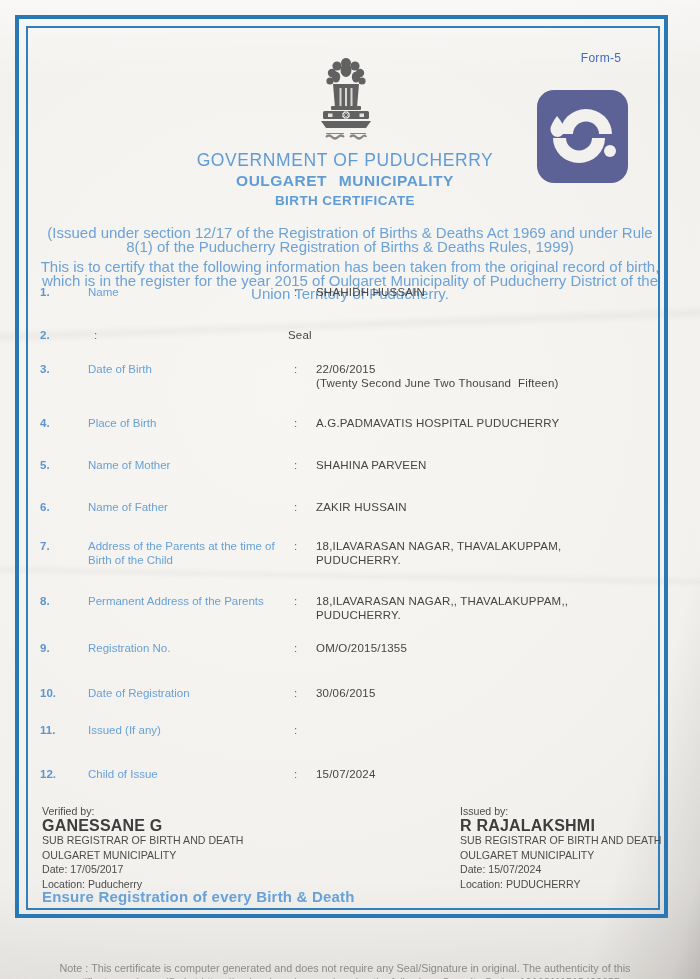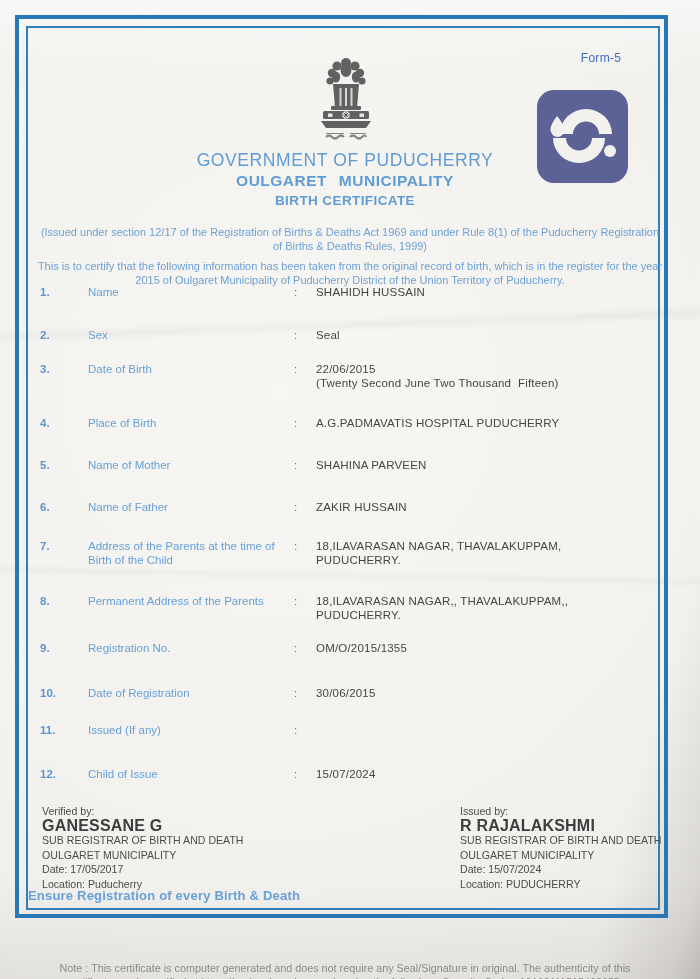--- a/index.html
+++ b/index.html
@@ -24,41 +24,41 @@
 
   .abs{position:absolute;margin-top:24px;}
   .form-label{left:556px;top:27px;width:90px;text-align:center;
     font-size:12px;color:#3e6cbe;letter-spacing:.3px;}
 
   .title-block{left:40px;top:126px;width:610px;text-align:center;color:#5f9cd6;}
   .t1{font-size:17.5px;font-weight:normal;letter-spacing:.6px;line-height:21px;}
   .t2{font-size:15.5px;font-weight:bold;letter-spacing:.5px;word-spacing:7px;line-height:20px;}
   .t3{font-size:13.5px;font-weight:bold;letter-spacing:.4px;line-height:19px;}
 
-  .para{left:37px;width:626px;text-align:center;color:#6da2d7;font-size:11px;line-height:13.5px;}
+  .para{left:37px;width:626px;text-align:center;color:#6da2d7;font-size:15px;line-height:13.5px;}
   #issued-under{top:202px;}
   #certify{top:236px;}
 
   .rows{left:40px;top:261px;width:608px;}
   .row{display:grid;grid-template-columns:48px 200px 28px 1fr;align-items:start;
     font-size:11.5px;line-height:14px;}
   .row .no{color:#5b95d2;font-weight:bold;}
   .row .lbl{color:#68a1d8;white-space:pre-wrap;}
   .row .col{color:#6a6a6a;text-align:left;padding-left:6px;}
   .row .val{color:#454545;white-space:pre-wrap;letter-spacing:.2px;}
   .mt29{margin-top:29px}.mt20{margin-top:20px}.mt26{margin-top:26px}
   .mt28{margin-top:28px}.mt25{margin-top:25px}.mt27{margin-top:27px}
   .mt19{margin-top:19px}.mt31{margin-top:31px}.mt23{margin-top:23px}.mt30{margin-top:30px}
 
   .sig{width:300px;font-size:10.6px;line-height:14.6px;color:#4c4c4c;}
   #verified-block{left:42px;top:780px;}
   #issued-block{left:460px;top:780px;}
   .sig .name{font-weight:bold;color:#3d3d3d;font-size:16px;letter-spacing:.2px;}
 
-  .slogan{left:28px;top:864px;color:#68a1d8;font-weight:bold;font-size:13px;letter-spacing:.2px;}
+  .slogan{left:42px;top:864px;color:#68a1d8;font-weight:bold;font-size:15px;letter-spacing:.2px;}
 
   .note{left:45px;top:938px;width:600px;text-align:center;color:#8a8a8a;
     font-size:10.8px;line-height:13.5px;}
 
   .emblem{left:306px;top:30px;width:80px;height:92px;}
   .logo{left:537px;top:66px;width:91px;height:93px;}
 </style>
 </head>
 <body>
 
@@ -126,21 +126,20 @@
 
 <div class="abs rows">
   <div class="row">
     <span class="no">1.</span>
       <span class="lbl">Name</span>
       <span class="col">:</span>
       <span class="val">SHAHIDH HUSSAIN</span>
   </div>
   <div class="row mt29">
     <span class="no">2.</span>
-      <span class="lbl">Sex</span>
       <span class="col">:</span>
       <span class="val">Seal</span>
   </div>
   <div class="row mt20">
     <span class="no">3.</span>
       <span class="lbl">Date of Birth</span>
       <span class="col">:</span>
       <span class="val">22/06/2015
 (Twenty Second June Two Thousand  Fifteen)</span>
   </div>

